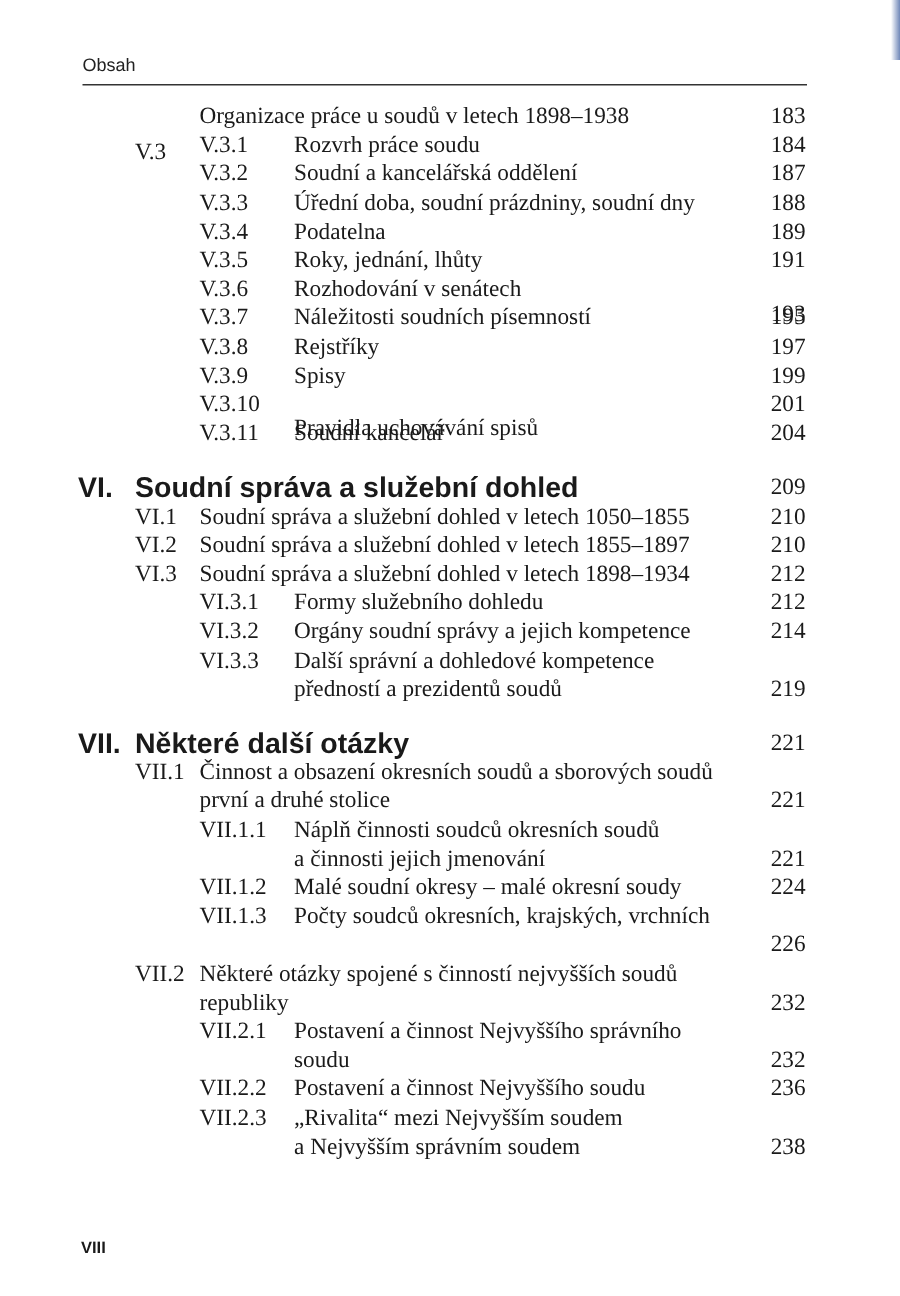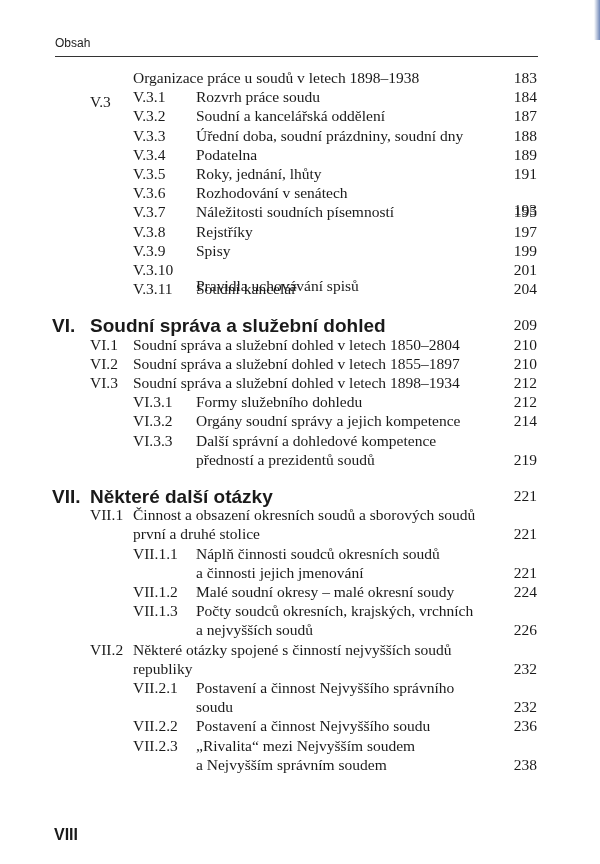--- a/index.html
+++ b/index.html
@@ -16,21 +16,21 @@
   }
   .head-rule { position: absolute; left: 55px; top: 56px; width: 483px; height: 0; border-top: 1px solid #333; }
   .toc { position: absolute; left: 0; top: 68px; width: 600px; }
   .row { position: absolute; font-size: 15.5px; line-height: 19px; white-space: nowrap; }
   .num { position: absolute; }
   .title { position: absolute; }
   .page-no { position: absolute; right: 63px; text-align: right; width: 40px; }
   .bold-title { font-family: "Liberation Sans", sans-serif; font-weight: bold; font-size: 19px; }
   .folio {
     position: absolute; left: 54px; top: 826px;
-    font-family: "Liberation Sans", sans-serif; font-weight: bold; font-size: 16px;
+    font-family: "Liberation Sans", sans-serif; font-weight: bold; font-size: 11px;
   }
 </style>
 </head>
 <body>
 
 <div class="page">
   <div class="edge"></div>
   <div class="running-head">Obsah</div>
   <div class="head-rule"></div>
   <div class="toc" id="toc">
@@ -94,21 +94,21 @@
         <span class="title" style="left: 196px; top: 0px;">Soudní kancelář</span>
         <span class="page-no" style="top: 0px;">204</span>
       </div>
       <div class="row" style="left: 0px; top: 247.4px; width: 600px; height: 19.2px;">
         <span class="num bold-title" style="left: 52px; top: 1px;">VI.</span>
         <span class="title bold-title" style="left: 90px; top: 1px;">Soudní správa a služební dohled</span>
         <span class="page-no" style="top: 0px;">209</span>
       </div>
       <div class="row" style="left: 0px; top: 266.6px; width: 600px; height: 19.2px;">
         <span class="num" style="left: 90px; top: 0px;">VI.1</span>
-        <span class="title" style="left: 133px; top: 0px;">Soudní správa a služební dohled v letech 1850–2804</span>
+        <span class="title" style="left: 133px; top: 0px;">Soudní správa a služební dohled v letech 1050–1855</span>
         <span class="page-no" style="top: 0px;">210</span>
       </div>
       <div class="row" style="left: 0px; top: 285.8px; width: 600px; height: 19.2px;">
         <span class="num" style="left: 90px; top: 0px;">VI.2</span>
         <span class="title" style="left: 133px; top: 0px;">Soudní správa a služební dohled v letech 1855–1897</span>
         <span class="page-no" style="top: 0px;">210</span>
       </div>
       <div class="row" style="left: 0px; top: 305px; width: 600px; height: 19.2px;">
         <span class="num" style="left: 90px; top: 0px;">VI.3</span>
         <span class="title" style="left: 133px; top: 0px;">Soudní správa a služební dohled v letech 1898–1934</span>
@@ -148,21 +148,20 @@
         <span class="page-no" style="top: 19.2px;">221</span>
       </div>
       <div class="row" style="left: 0px; top: 514px; width: 600px; height: 19.2px;">
         <span class="num" style="left: 133px; top: 0px;">VII.1.2</span>
         <span class="title" style="left: 196px; top: 0px;">Malé soudní okresy – malé okresní soudy</span>
         <span class="page-no" style="top: 0px;">224</span>
       </div>
       <div class="row" style="left: 0px; top: 533.2px; width: 600px; height: 38.4px;">
         <span class="num" style="left: 133px; top: 0px;">VII.1.3</span>
         <span class="title" style="left: 196px; top: 0px;">Počty soudců okresních, krajských, vrchních</span>
-        <span class="title" style="left: 196px; top: 19.2px;">a nejvyšších soudů</span>
         <span class="page-no" style="top: 19.2px;">226</span>
       </div>
       <div class="row" style="left: 0px; top: 571.6px; width: 600px; height: 38.4px;">
         <span class="num" style="left: 90px; top: 0px;">VII.2</span>
         <span class="title" style="left: 133px; top: 0px;">Některé otázky spojené s činností nejvyšších soudů</span>
         <span class="title" style="left: 133px; top: 19.2px;">republiky</span>
         <span class="page-no" style="top: 19.2px;">232</span>
       </div>
       <div class="row" style="left: 0px; top: 610px; width: 600px; height: 38.4px;">
         <span class="num" style="left: 133px; top: 0px;">VII.2.1</span>

